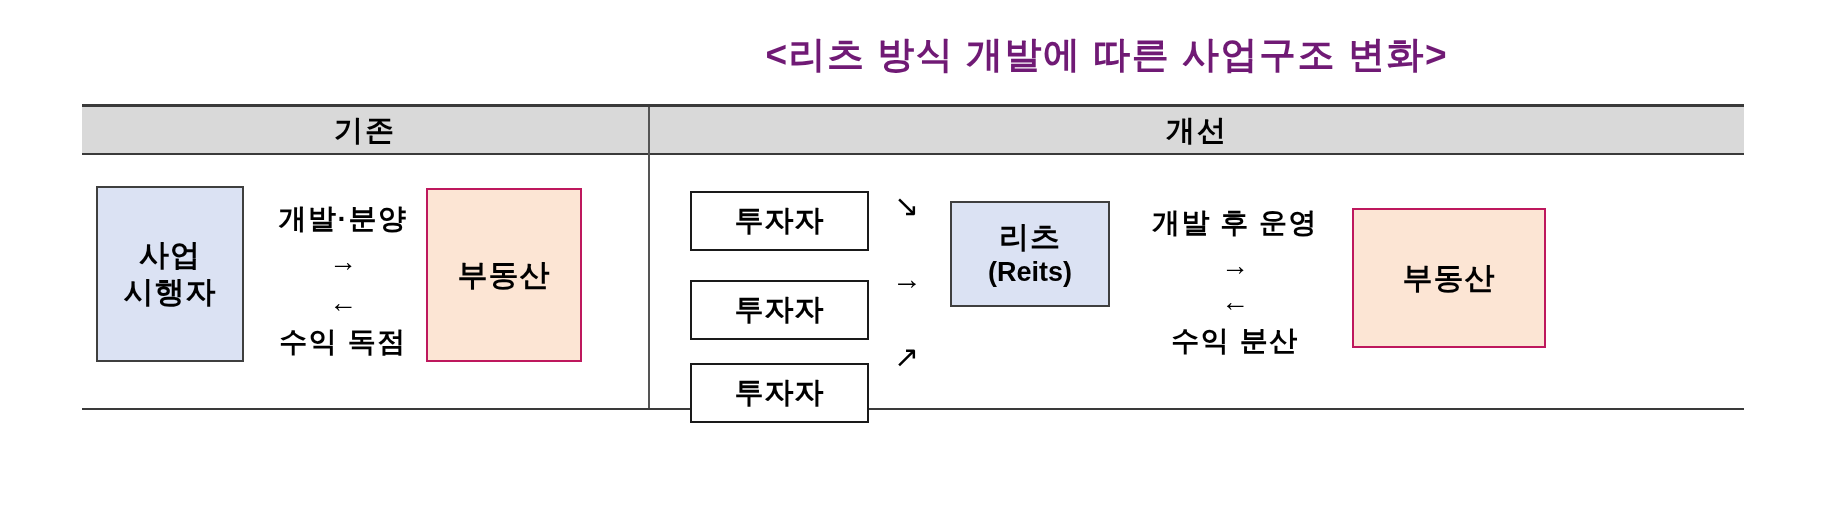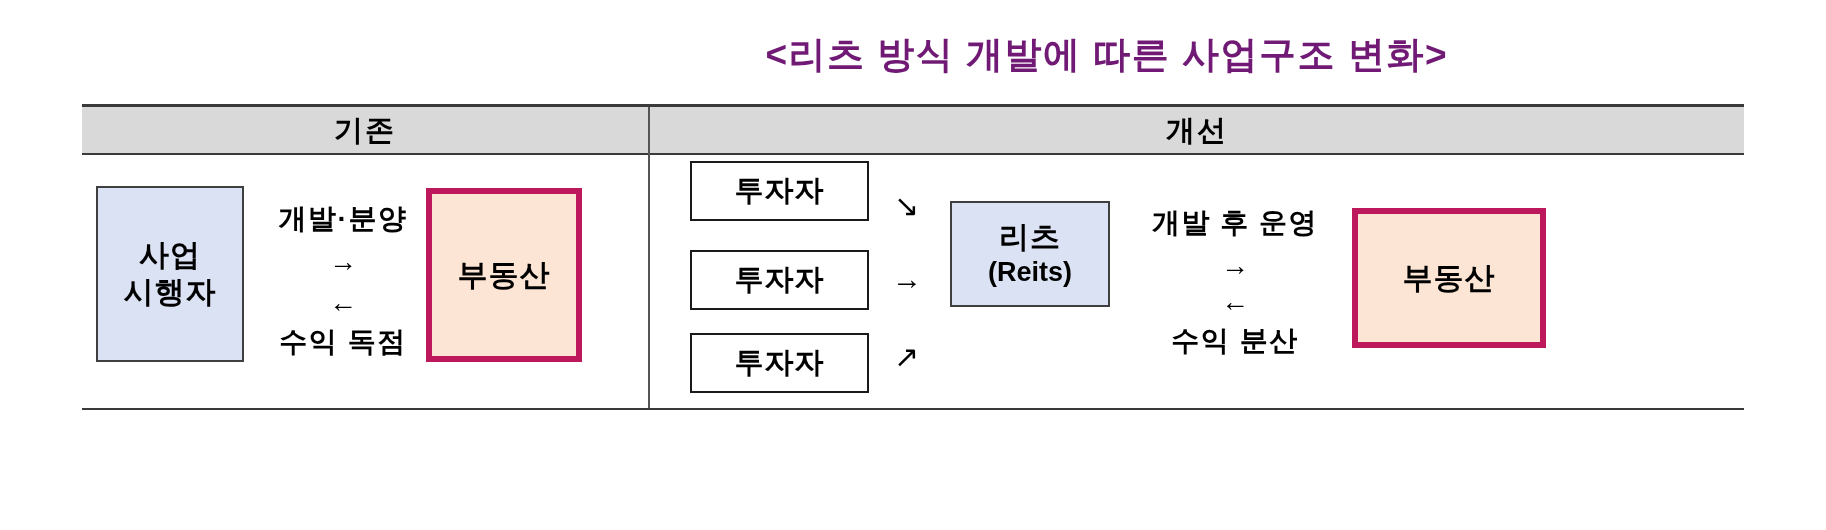--- a/index.html
+++ b/index.html
@@ -100,25 +100,26 @@
     font-weight: bold;
     line-height: 1.22;
     white-space: nowrap;
   }
   .node-blue {
     background: #dbe2f3;
     border: 2px solid #3f3f3f;
   }
   .node-peach {
     background: #fce5d4;
-    border: 6px solid #be185d;
+    border: 2px solid #be185d;
   }
   .node-white {
     background: #ffffff;
     border: 2px solid #1a1a1a;
+    margin-top: 30px;
   }
 
   .node .line1 { display: block; }
   .node .line2 { display: block; }
   .sub-label {
     font-weight: bold;
     font-size: 27px;
     letter-spacing: 0px;
   }
 

